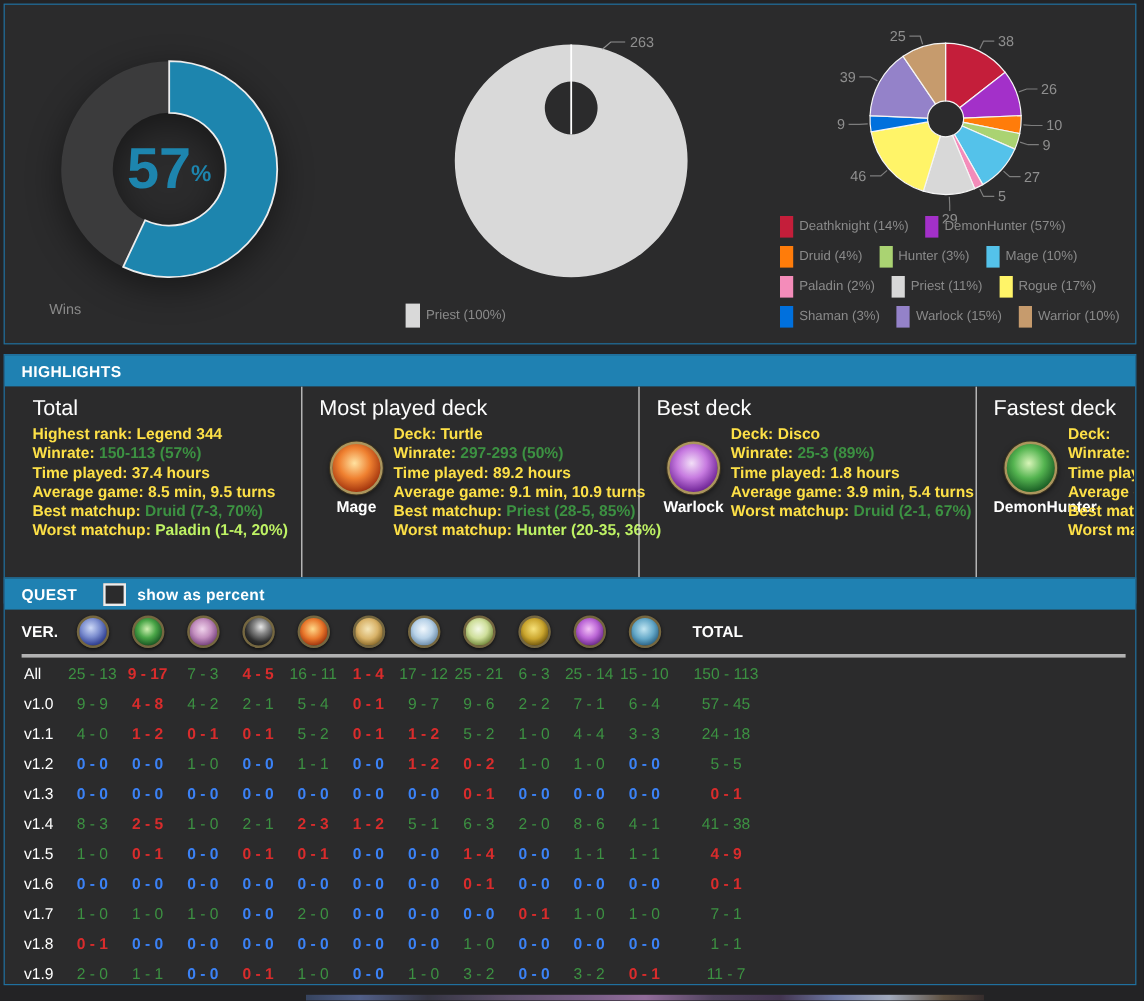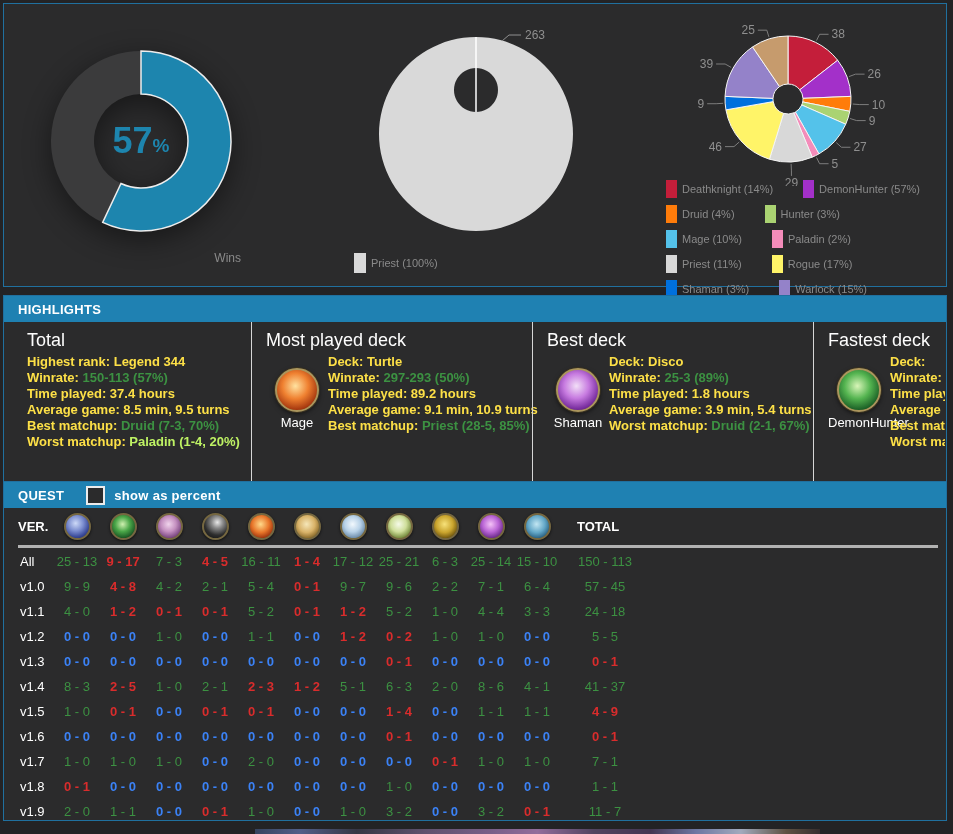--- a/index.html
+++ b/index.html
@@ -8,46 +8,46 @@
   .panel{position:absolute;background:#2b2b2c;border:1px solid #20709f;box-sizing:border-box;}
   .hdr{height:26px;background:#1f81b2;color:#fff;display:flex;align-items:center;
        padding:0 14px;font-size:13px;font-weight:700;letter-spacing:.3px;}
 
   
   .top-panel{left:3px;top:3px;width:944px;height:284px;}
   .chart-svg{position:absolute;}
   #wins-svg{left:37px;top:37px;filter:drop-shadow(0 8px 14px rgba(0,0,0,.45));}
   .donut-center{position:absolute;left:37px;top:37px;width:200px;height:200px;
         display:flex;align-items:center;justify-content:center;color:#1d85ae;pointer-events:none;}
-  .donut-center .big{font-size:36px;font-weight:700;}
+  .donut-center .big{font-size:48px;font-weight:700;}
   .donut-center .unit{font-size:19px;font-weight:700;margin-top:10px;}
-  .chart-caption{position:absolute;left:37px;top:247px;width:200px;text-align:right;
+  .chart-caption{position:absolute;left:37px;top:247px;width:200px;text-align:left;
         color:#8a8a8a;font-size:12px;}
   #games-svg{left:362px;top:20px;}
   #classes-svg{left:644px;top:2px;}
   .legend{position:absolute;color:#8a8a8a;font-size:11px;}
   .legend-games{left:334px;top:250px;width:200px;}
   .legend-classes{left:646px;top:176px;width:300px;}
-  .lg-item{display:inline-flex;align-items:center;margin:0 14px 7px 16px;height:18px;vertical-align:top;}
+  .lg-item{display:inline-flex;align-items:center;margin:0 14px 7px 0;height:18px;vertical-align:top;}
   .lg-sq{display:inline-block;width:11px;height:18px;margin-right:5px;flex:none;}
   .legend-games .lg-sq{width:12px;height:20px;}
 
   
   .highlights-panel{left:3px;top:295px;width:944px;height:208px;}
   .hl-cards{position:absolute;left:1px;right:1px;top:26px;bottom:19px;display:flex;
         overflow:hidden;white-space:nowrap;}
   .hl-card{flex:none;width:281px;padding:8px 0 0 14px;box-sizing:border-box;color:#fff;}
   .hl-card + .hl-card{border-left:1px solid #d6d6d6;}
   .hl-card-first{width:246px;padding-left:22px;}
   .hl-title{font-size:18px;font-weight:400;margin-bottom:3px;color:#fdfdfd;}
   .hl-body{display:flex;}
   .hl-iconcol{width:62px;flex:none;text-align:center;padding-top:14px;}
   .deck-icon{width:44px;height:44px;border-radius:50%;margin:0 auto;border:2px solid #ab955c;
         box-sizing:border-box;box-shadow:0 0 0 1px #3a3220,0 2px 5px rgba(0,0,0,.6);}
-  .deck-class{font-size:13px;font-weight:400;margin-top:3px;}
+  .deck-class{font-size:13px;font-weight:700;margin-top:3px;}
   .hl-lines{flex:1;min-width:0;}
   .hl-line{font-size:13px;font-weight:600;line-height:16px;white-space:nowrap;}
   .tone-g{color:#3c9142;}
   .tone-r{color:#bef264;}
   .tone-p{color:#fde047;}
   .hscroll{position:absolute;left:1px;right:1px;bottom:1px;height:17px;display:flex;
         align-items:center;background:#28282a;}
   .sb-arrow{width:15px;height:17px;flex:none;display:flex;align-items:center;justify-content:center;cursor:pointer;}
   .tri-l{width:0;height:0;border-style:solid;border-width:5px 7px 5px 0;border-color:transparent #b5b5b5 transparent transparent;}
   .tri-r{width:0;height:0;border-style:solid;border-width:5px 0 5px 7px;border-color:transparent transparent transparent #b5b5b5;}
@@ -219,29 +219,30 @@
             <div class="hl-iconcol">
               <div class="deck-icon di-mage"></div>
               <div class="deck-class">Mage</div>
             </div>
             <div class="hl-lines">
               <div class="hl-line"><span class="tone-p">Deck: </span><span class="tone-p">Turtle</span></div>
               <div class="hl-line"><span class="tone-p">Winrate: </span><span class="tone-g">297-293 (50%)</span></div>
               <div class="hl-line"><span class="tone-p">Time played: </span><span class="tone-p">89.2 hours</span></div>
               <div class="hl-line"><span class="tone-p">Average game: </span><span class="tone-p">9.1 min, 10.9 turns</span></div>
               <div class="hl-line"><span class="tone-p">Best matchup: </span><span class="tone-g">Priest (28-5, 85%)</span></div>
+              <div class="hl-line"><span class="tone-p">Worst matchup: </span><span class="tone-r">Hunter (20-35, 36%)</span></div>
             </div>
           </div>
         </div>
         <div class="hl-card">
           <div class="hl-title">Best deck</div>
           <div class="hl-body">
             <div class="hl-iconcol">
               <div class="deck-icon di-warlock"></div>
-              <div class="deck-class">Shaman</div>
+              <div class="deck-class">Warlock</div>
             </div>
             <div class="hl-lines">
               <div class="hl-line"><span class="tone-p">Deck: </span><span class="tone-p">Disco</span></div>
               <div class="hl-line"><span class="tone-p">Winrate: </span><span class="tone-g">25-3 (89%)</span></div>
               <div class="hl-line"><span class="tone-p">Time played: </span><span class="tone-p">1.8 hours</span></div>
               <div class="hl-line"><span class="tone-p">Average game: </span><span class="tone-p">3.9 min, 5.4 turns</span></div>
               <div class="hl-line"><span class="tone-p">Worst matchup: </span><span class="tone-g">Druid (2-1, 67%)</span></div>
             </div>
           </div>
         </div>
@@ -404,21 +405,21 @@
             <div class="q-cell"><span class="v-r">2 - 5</span></div>
             <div class="q-cell"><span class="v-g">1 - 0</span></div>
             <div class="q-cell"><span class="v-g">2 - 1</span></div>
             <div class="q-cell"><span class="v-r">2 - 3</span></div>
             <div class="q-cell"><span class="v-r">1 - 2</span></div>
             <div class="q-cell"><span class="v-g">5 - 1</span></div>
             <div class="q-cell"><span class="v-g">6 - 3</span></div>
             <div class="q-cell"><span class="v-g">2 - 0</span></div>
             <div class="q-cell"><span class="v-g">8 - 6</span></div>
             <div class="q-cell"><span class="v-g">4 - 1</span></div>
-            <div class="q-totcol"><span class="v-g">41 - 37</span></div>
+            <div class="q-totcol"><span class="v-g">41 - 38</span></div>
           </div>
           <div class="q-row">
             <div class="q-vercol">v1.5</div>
             <div class="q-cell"><span class="v-g">1 - 0</span></div>
             <div class="q-cell"><span class="v-r">0 - 1</span></div>
             <div class="q-cell"><span class="v-w">0 - 0</span></div>
             <div class="q-cell"><span class="v-r">0 - 1</span></div>
             <div class="q-cell"><span class="v-r">0 - 1</span></div>
             <div class="q-cell"><span class="v-w">0 - 0</span></div>
             <div class="q-cell"><span class="v-w">0 - 0</span></div>

